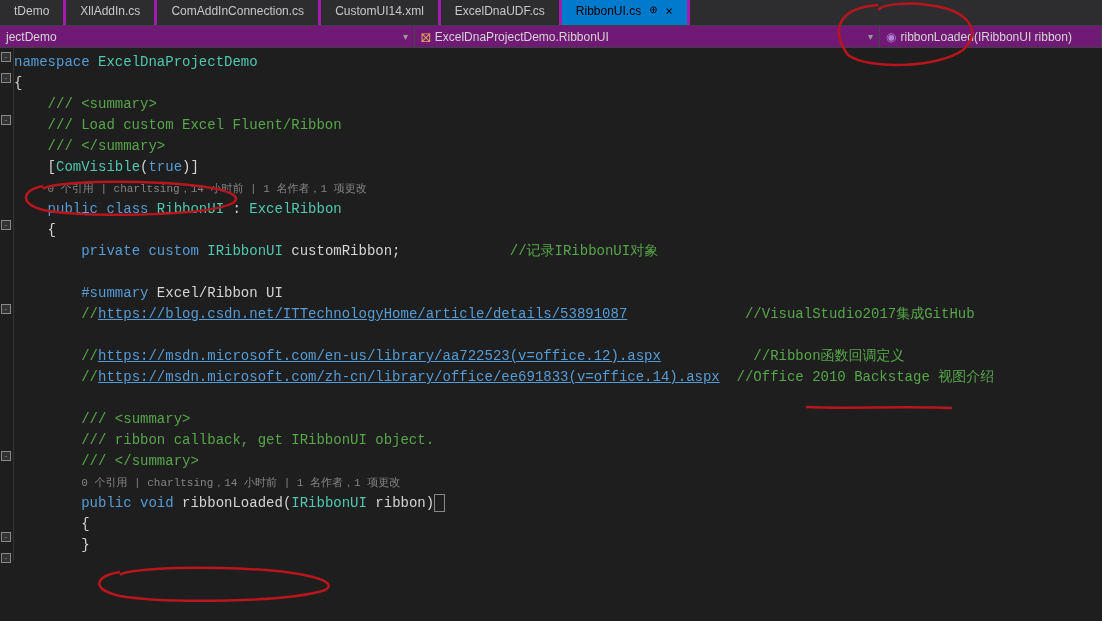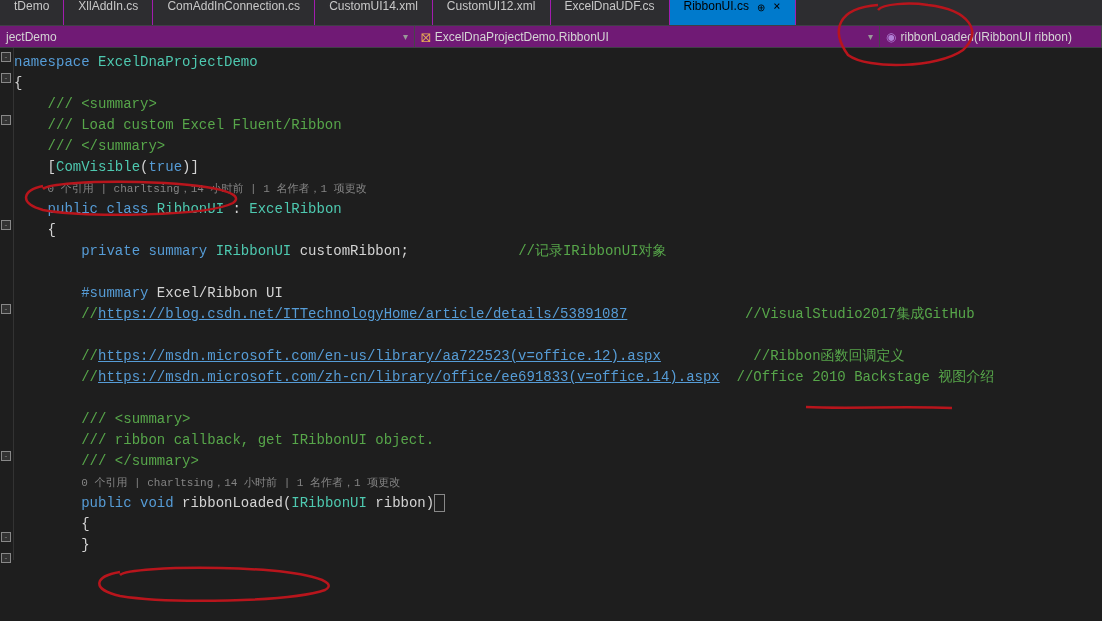--- a/index.html
+++ b/index.html
@@ -13,28 +13,28 @@
   position: relative;
 }
 .tab-bar {
   display: flex;
   background: #2d2d30;
   height: 26px;
   border-bottom: 1px solid #3f3f46;
   position: relative;
 }
 .tab {
-  padding: 12px 14px;
+  padding: 4px 14px;
   font-size: 12px;
   font-family: "Segoe UI", sans-serif;
   color: #c8c8c8;
   display: flex;
-  align-items: flex-end;
+  align-items: flex-start;
   gap: 8px;
-  border-right: 1px solid #a21caf;
+  border-right: 3px solid #a21caf;
   cursor: pointer;
 }
 .tab.active {
   background: #007acc;
   color: #000000;
 }
 .close-icon {
   font-family: Consolas, monospace;
   font-size: 12px;
 }
@@ -111,23 +111,20 @@
   <div class="tab">
       <span>XllAddIn.cs</span>
     </div>
   <div class="tab">
       <span>ComAddInConnection.cs</span>
     </div>
   <div class="tab">
       <span>CustomUI14.xml</span>
     </div>
   <div class="tab">
-      <span>CustomUI12.xml</span>
-    </div>
-  <div class="tab">
       <span>ExcelDnaUDF.cs</span>
     </div>
   <div class="tab active">
     <span>RibbonUI.cs</span>
     <span class="pin-icon">⊕</span>
     <span class="close-icon">×</span>
   </div>
 </div>
 
 <div class="breadcrumb-bar">
@@ -159,21 +156,21 @@
   </div>
   <div class="code"><span class="kw">namespace</span> <span class="cls">ExcelDnaProjectDemo</span>
 {
     <span class="cmt">/// &lt;summary&gt;</span>
     <span class="cmt">/// Load custom Excel Fluent/Ribbon</span>
     <span class="cmt">/// &lt;/summary&gt;</span>
     <span>[</span><span class="cls">ComVisible</span><span>(</span><span class="kw">true</span><span>)</span><span>]</span>
     <span class="codelens">0 个引用 | charltsing，14 小时前 | 1 名作者，1 项更改</span>
     <span class="kw">public</span> <span class="kw">class</span> <span class="cls">RibbonUI</span><span> : </span><span class="cls">ExcelRibbon</span>
     {
-        <span class="kw">private</span> <span class="kw">summary</span> <span class="cls">IRibbonUI</span><span> customRibbon;</span>             <span class="cmt">//记录IRibbonUI对象</span>
+        <span class="kw">private</span> <span class="kw">custom</span> <span class="cls">IRibbonUI</span><span> customRibbon;</span>             <span class="cmt">//记录IRibbonUI对象</span>
 
         <span class="kw">#summary</span><span> Excel/Ribbon UI</span>
         <span class="cmt"><span>//</span><span class="lnk">https://blog.csdn.net/ITTechnologyHome/article/details/53891087</span></span>              <span class="cmt">//VisualStudio2017集成GitHub</span>
 
         <span class="cmt"><span>//</span><span class="lnk">https://msdn.microsoft.com/en-us/library/aa722523(v=office.12).aspx</span></span>           <span class="cmt">//Ribbon函数回调定义</span>
         <span class="cmt"><span>//</span><span class="lnk">https://msdn.microsoft.com/zh-cn/library/office/ee691833(v=office.14).aspx</span></span>  <span class="cmt">//Office 2010 Backstage 视图介绍</span>
 
         <span class="cmt">/// &lt;summary&gt;</span>
         <span class="cmt">/// ribbon callback, get IRibbonUI object.</span>
         <span class="cmt">/// &lt;/summary&gt;</span>

